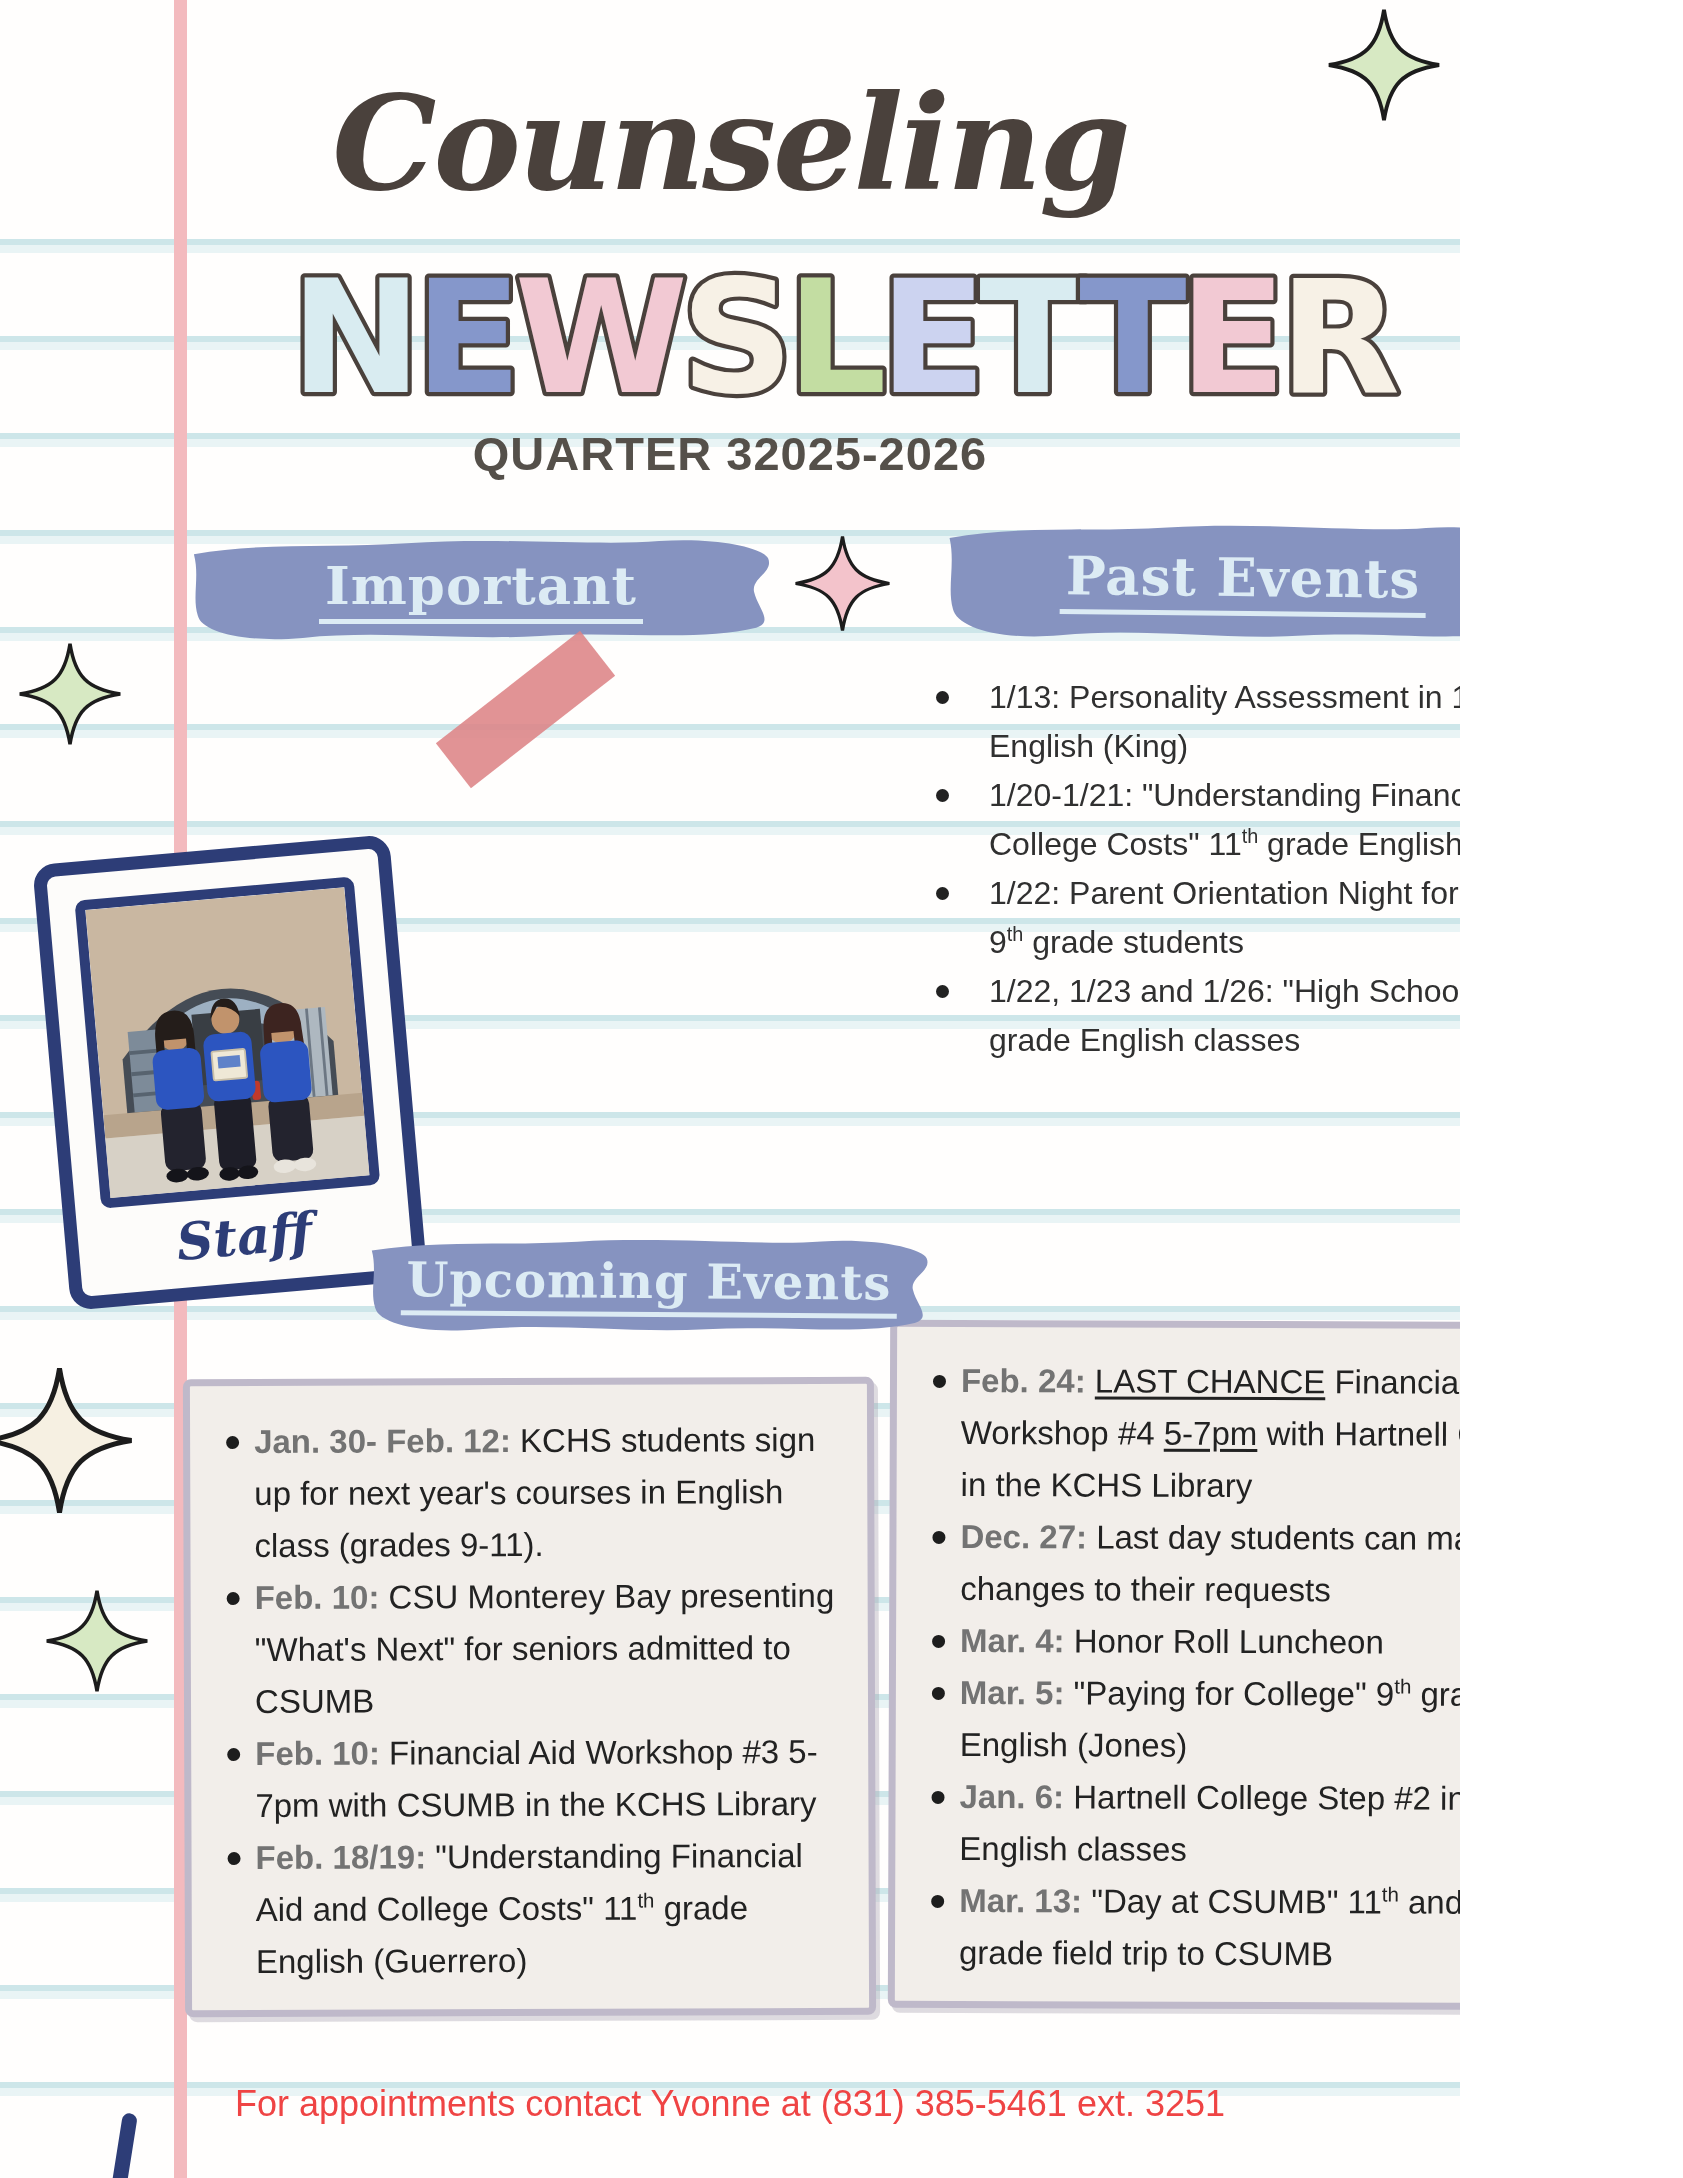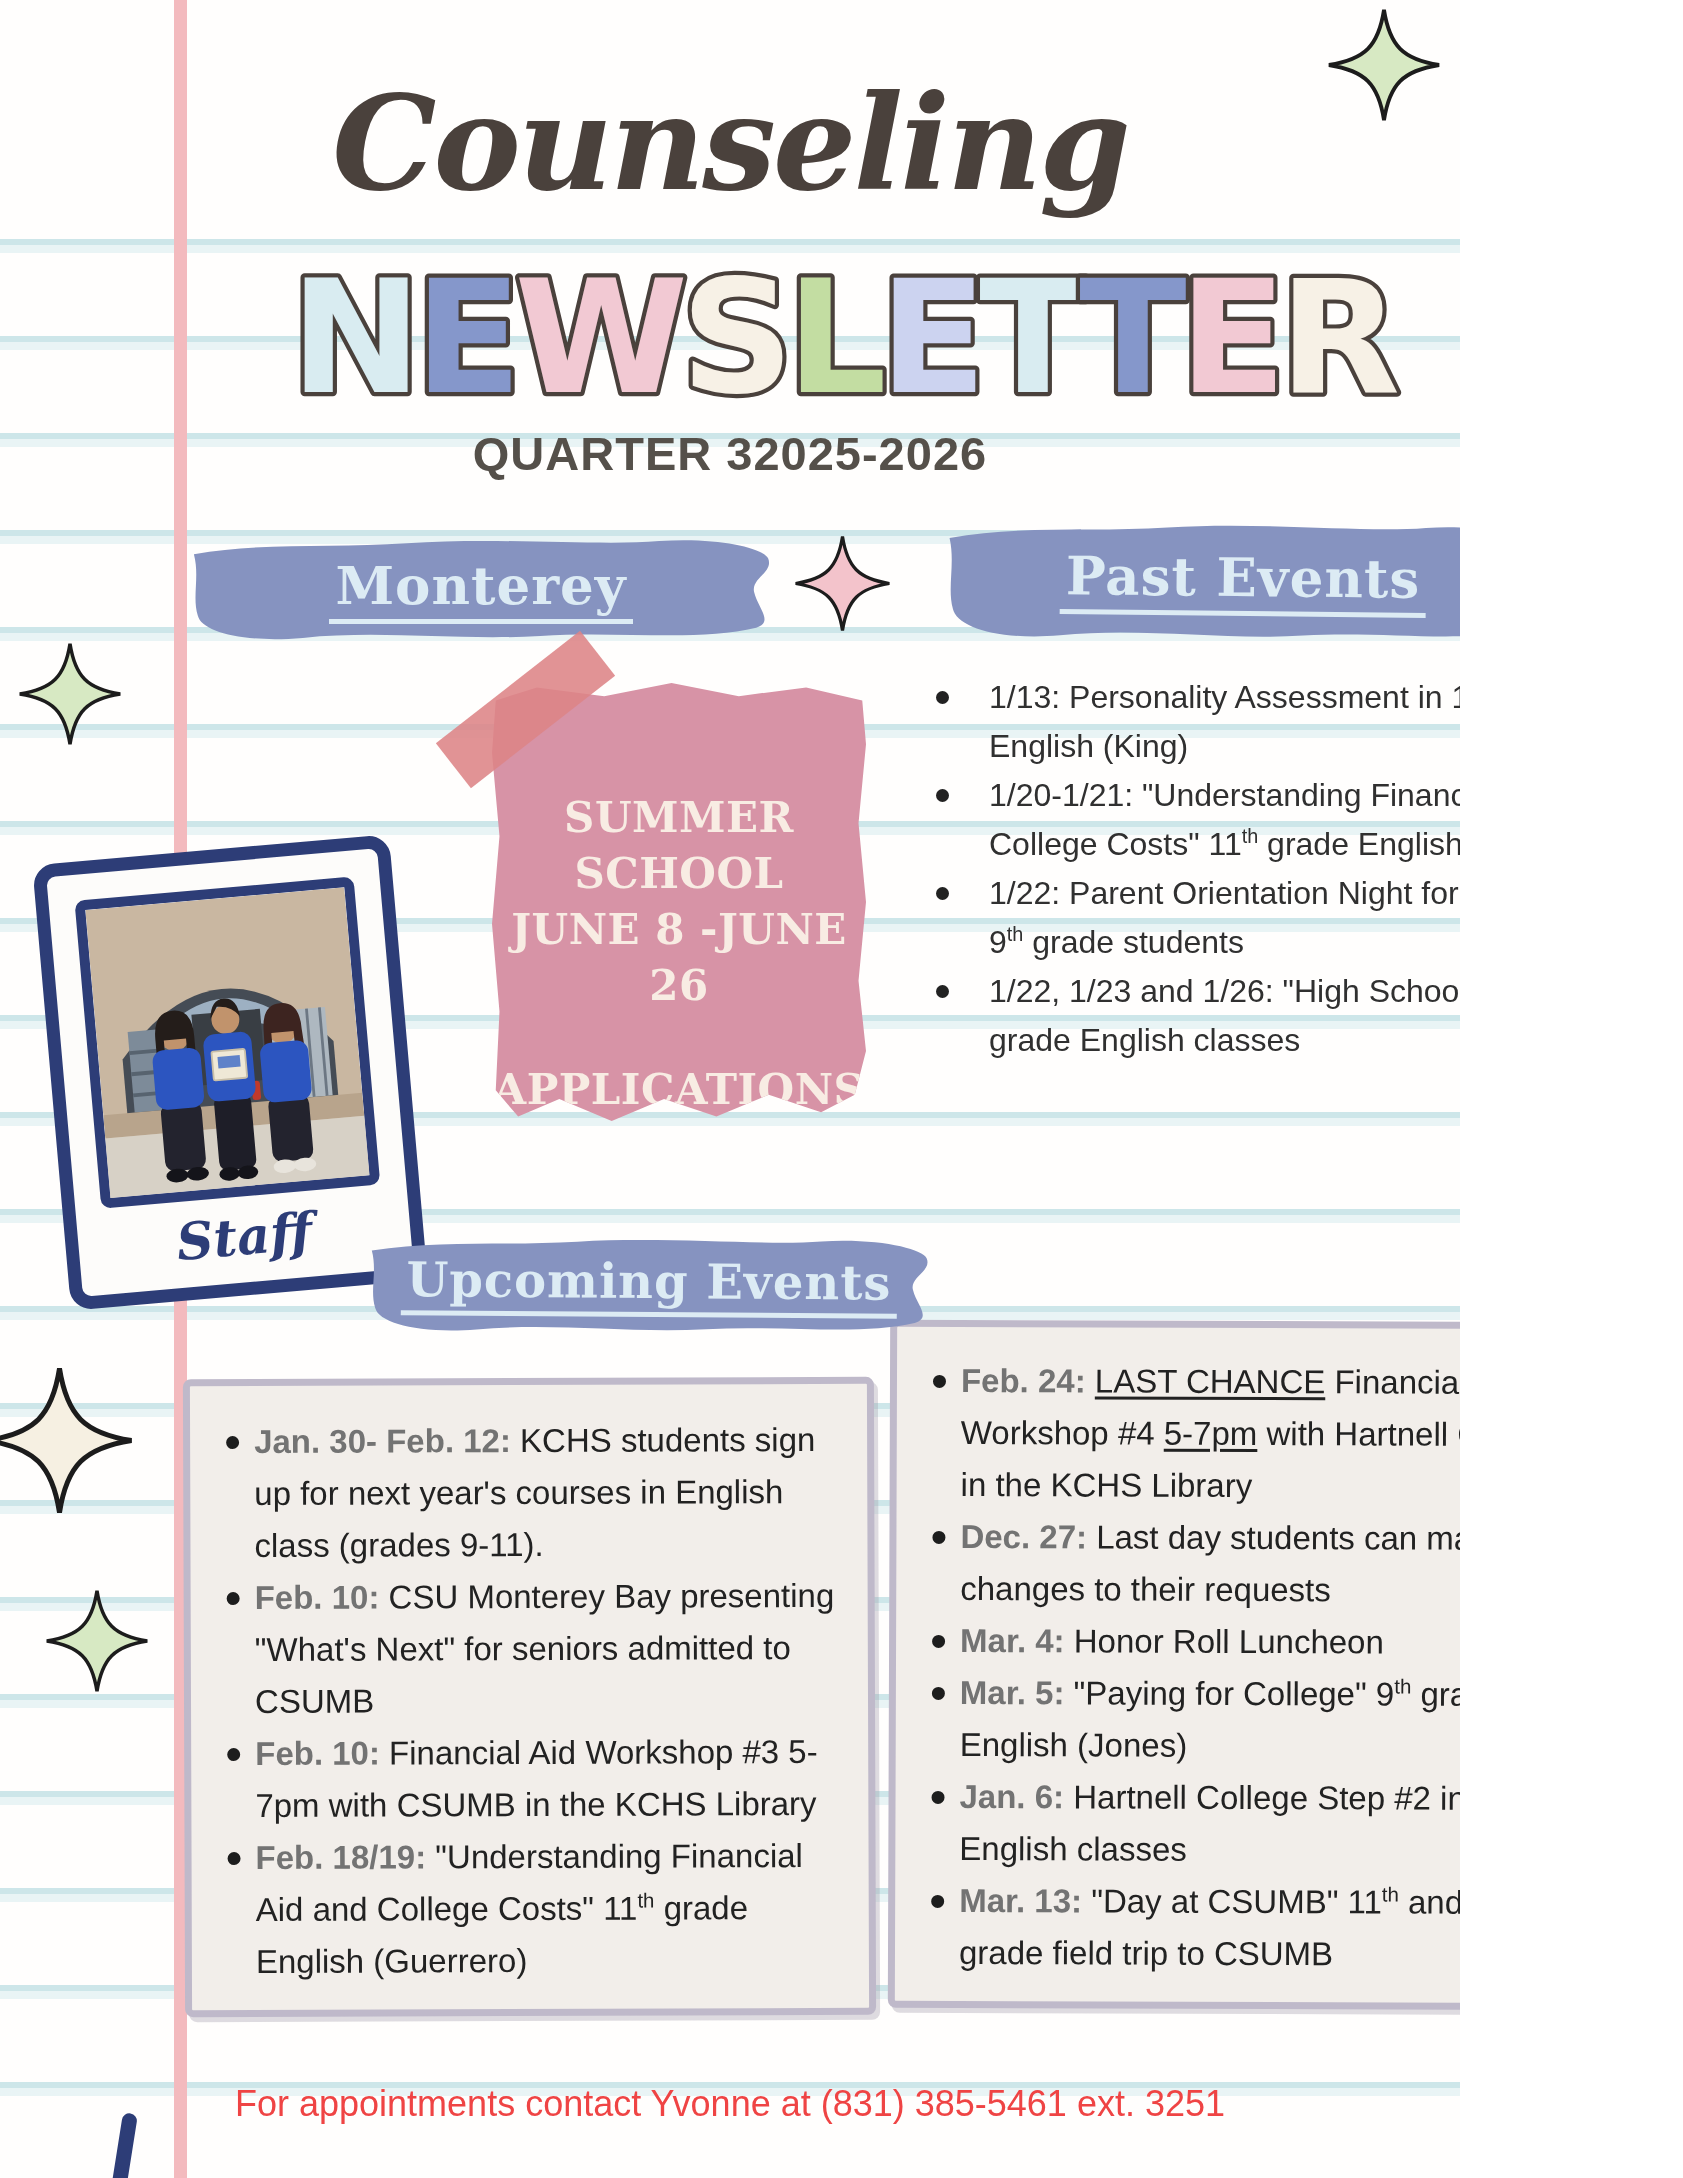--- a/index.html
+++ b/index.html
@@ -118,21 +118,21 @@
   <div class="quarter-row">
     <span>QUARTER 3</span>
     <span>2025-2026</span>
   </div>
 
   <div class="banner" id="banner-important">
     <svg viewBox="0 0 600 120" preserveAspectRatio="none">
       <path fill="var(--c-banner_blue,#8693c0)" d="M10,26 C80,14 150,20 225,15 C320,9 420,18 480,13 C540,9 585,20 590,30 C596,44 572,50 576,64 C580,80 596,93 578,99 C520,113 440,102 360,107 C280,112 200,101 120,109 C60,114 18,103 14,87 C8,69 16,48 10,26 Z"></path>
     </svg>
     <div class="label">
-        <span>Monterey</span>
+        <span>Important</span>
       </div>
   </div>
 
   <div class="banner" id="banner-past">
     <svg viewBox="0 0 600 120" preserveAspectRatio="none">
       <path fill="var(--c-banner_blue,#8693c0)" d="M10,26 C80,14 150,20 225,15 C320,9 420,18 480,13 C540,9 585,20 590,30 C596,44 572,50 576,64 C580,80 596,93 578,99 C520,113 440,102 360,107 C280,112 200,101 120,109 C60,114 18,103 14,87 C8,69 16,48 10,26 Z"></path>
     </svg>
     <div class="label">
         <span>Past Events</span>
       </div>
@@ -140,29 +140,20 @@
 
   <div class="banner" id="banner-upcoming">
     <svg viewBox="0 0 600 120" preserveAspectRatio="none">
       <path fill="var(--c-banner_blue,#8693c0)" d="M10,26 C80,14 150,20 225,15 C320,9 420,18 480,13 C540,9 585,20 590,30 C596,44 572,50 576,64 C580,80 596,93 578,99 C520,113 440,102 360,107 C280,112 200,101 120,109 C60,114 18,103 14,87 C8,69 16,48 10,26 Z"></path>
     </svg>
     <div class="label">
         <span>Upcoming Events</span>
       </div>
   </div>
 
-  <div class="note">
-    <div class="note-text">
-        <div class="note-line">SUMMER SCHOOL</div>
-        <div class="note-line">JUNE 8 -JUNE 26</div>
-        <div class="note-line gap"></div>
-        <div class="note-line">APPLICATIONS</div>
-        <div class="note-line">OPEN 3/16!</div>
-      </div>
-  </div>
   <div class="tape"></div>
 
   <div class="past-list">
       <div class="li">
         <span class="dot">
           <i></i>
         </span>
         <span class="li-text">1/13:  Personality Assessment in 11<sup>th</sup> grade English (King)</span>
       </div>
       <div class="li">

